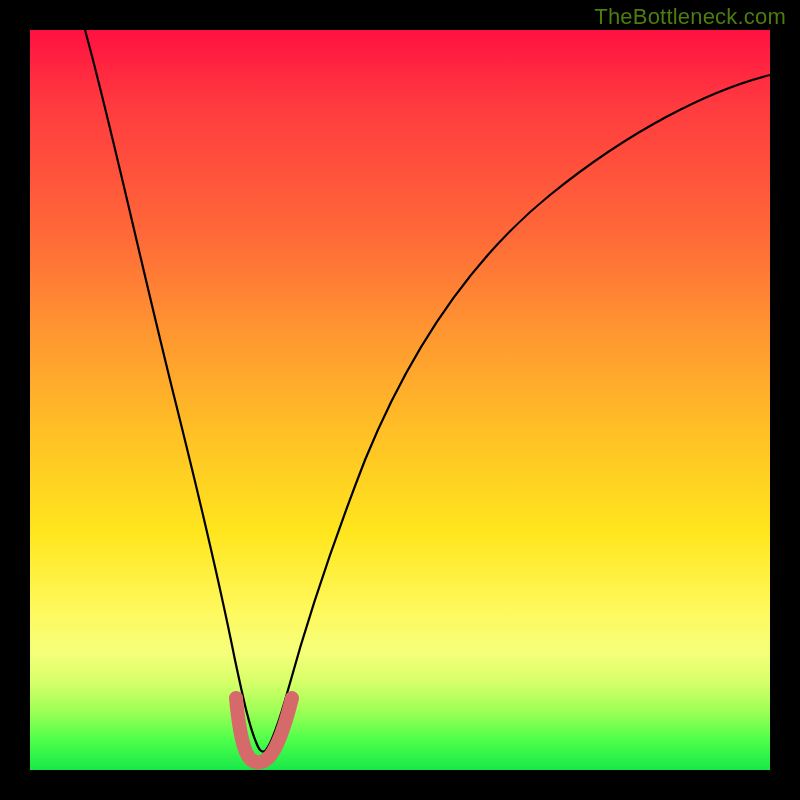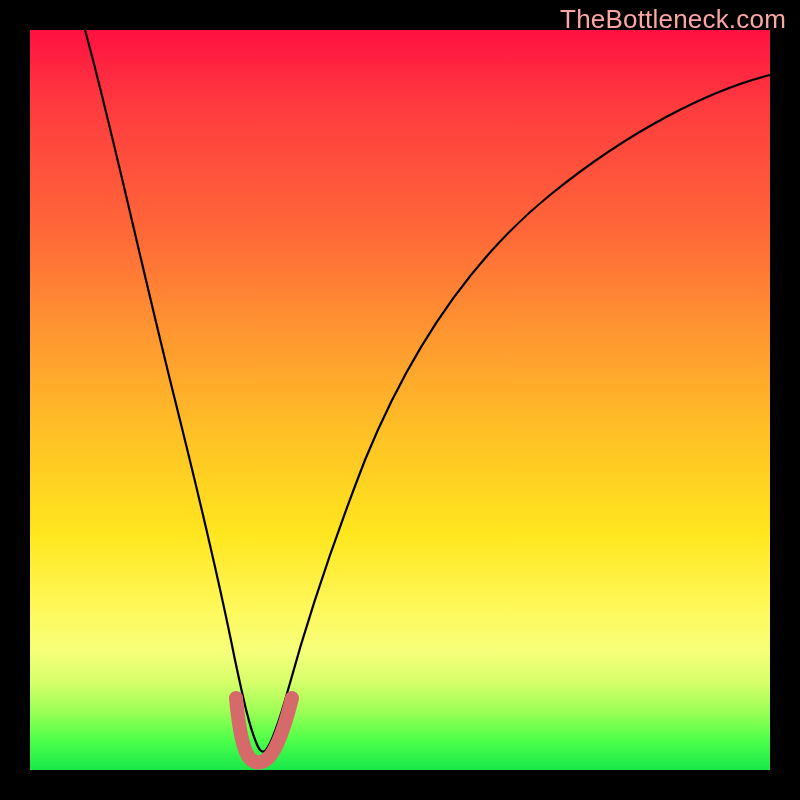--- a/index.html
+++ b/index.html
@@ -37,22 +37,22 @@
       #d8ff6a 88%,
       #9eff55 92%,
       #4dff4a 96%,
       #18e84a 100%
     );
   }
   .watermark {
     position: absolute;
     top: 4px;
     right: 14px;
-    color: #fca5a5;
-    font-size: 26px;
+    color: #4d7c0f;
+    font-size: 22px;
     font-weight: 500;
     letter-spacing: 0.2px;
     user-select: none;
   }
   svg.curve {
     position: absolute;
     left: 0;
     top: 0;
     width: 740px;
     height: 740px;

